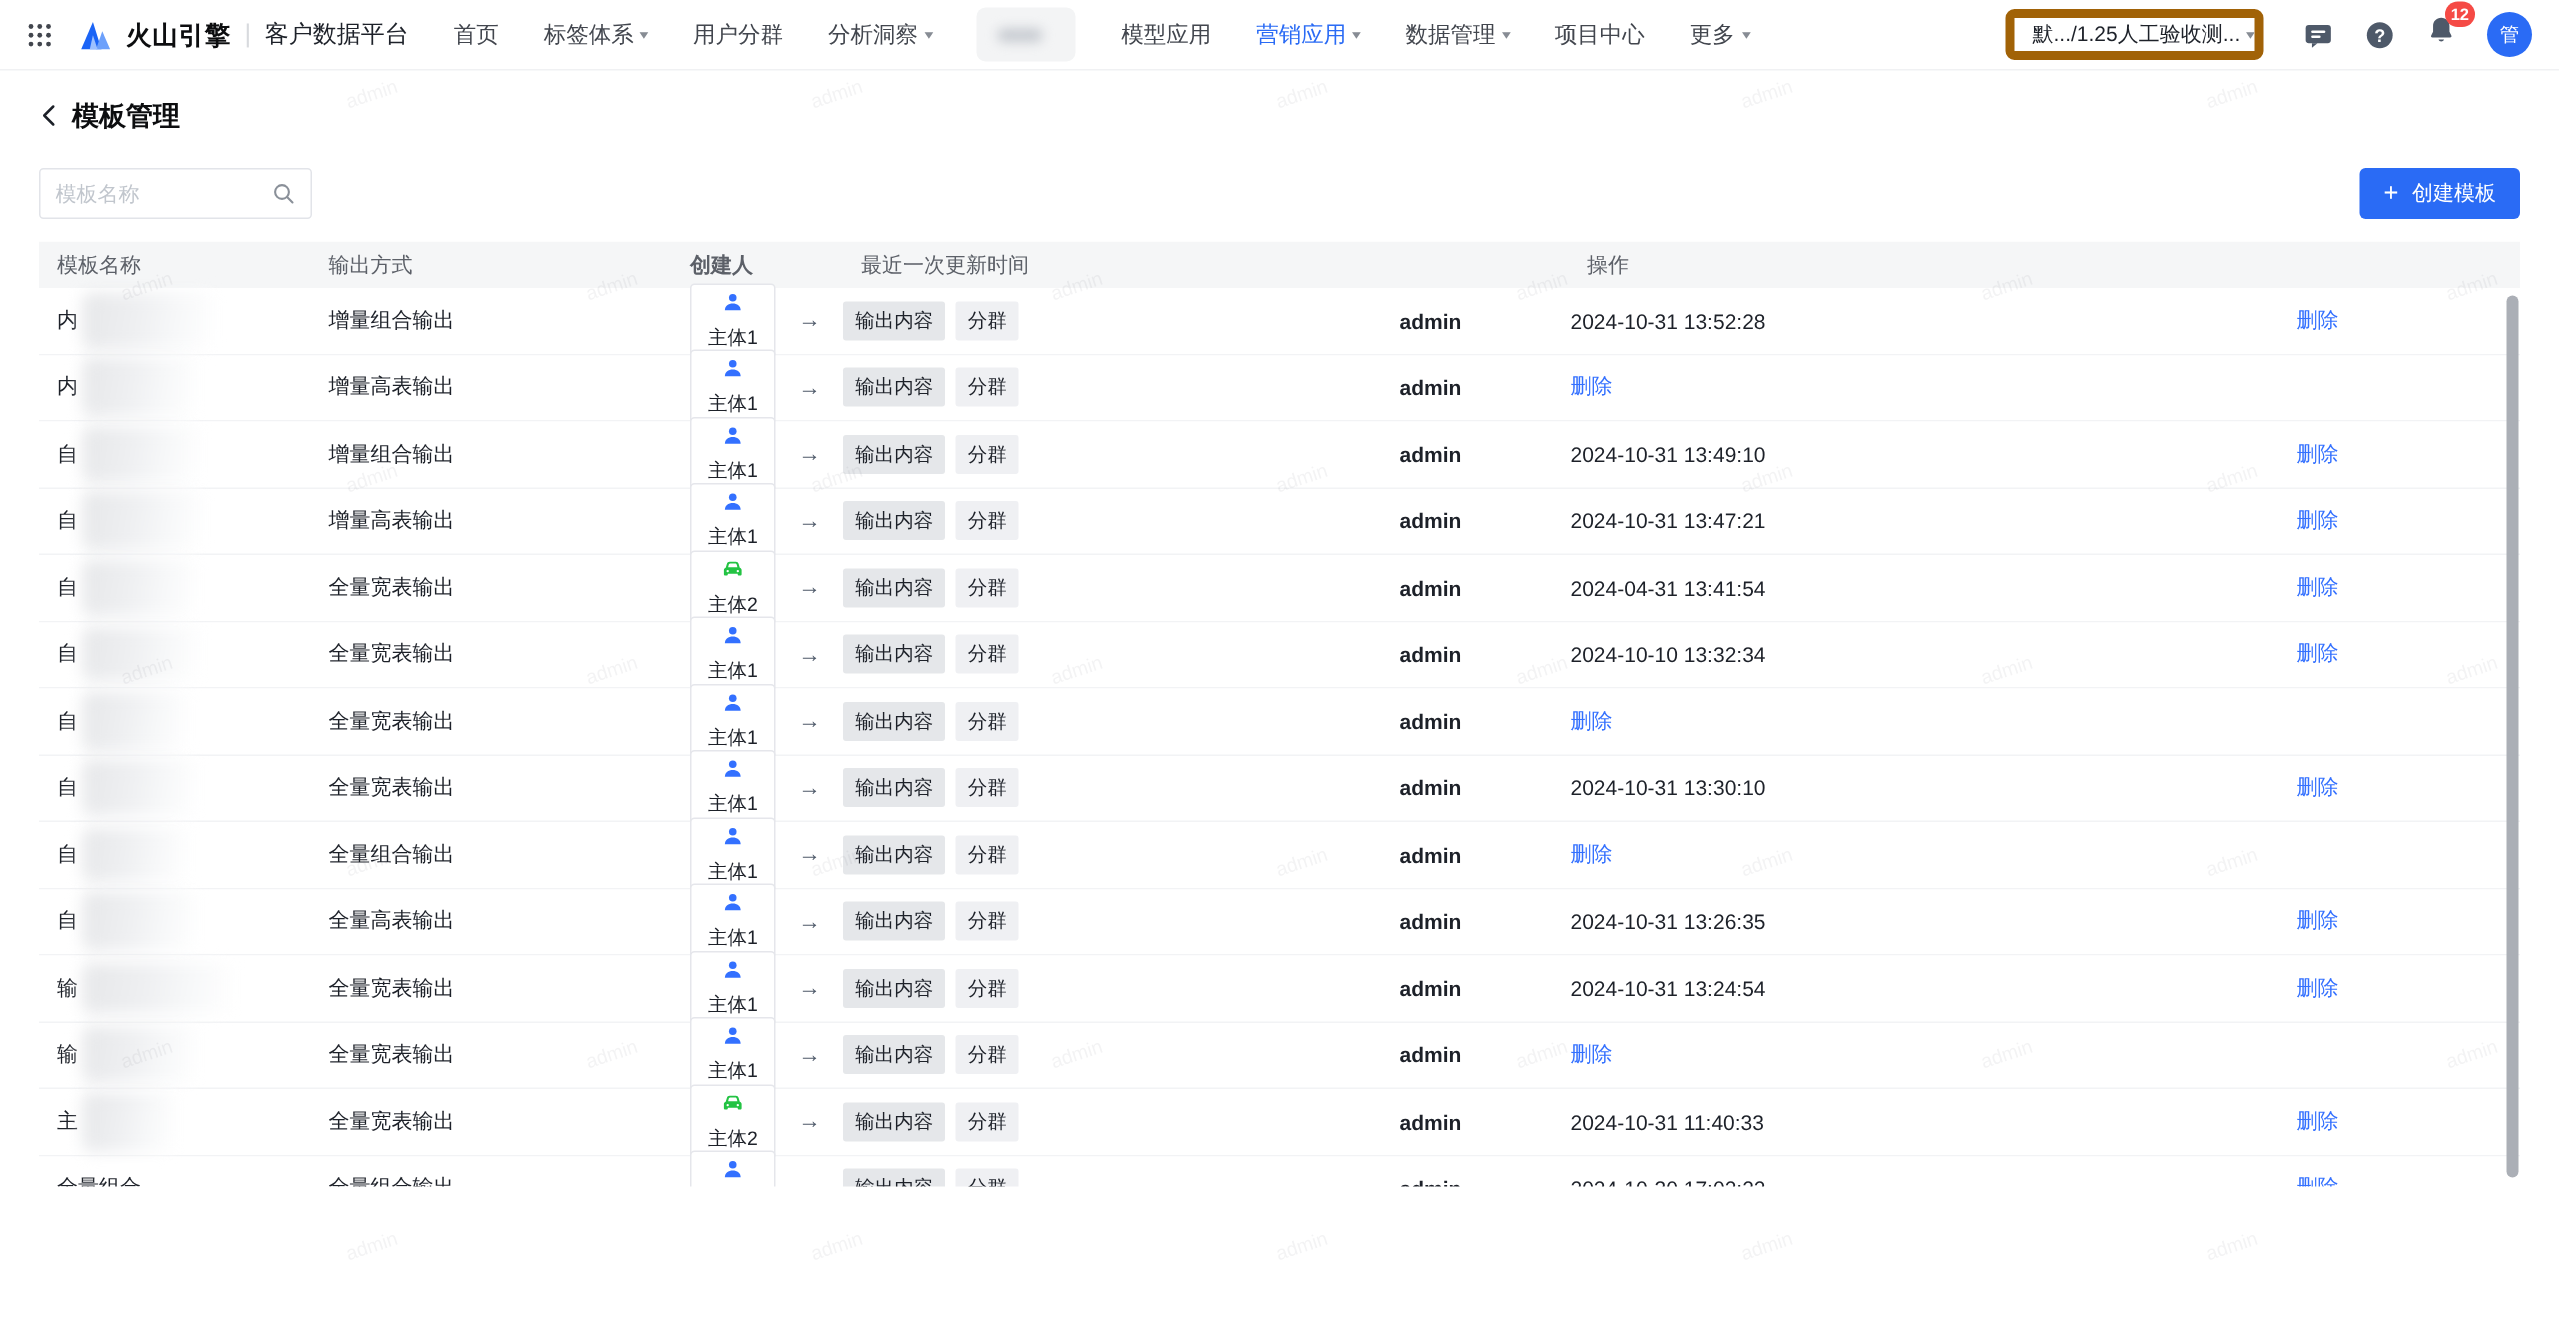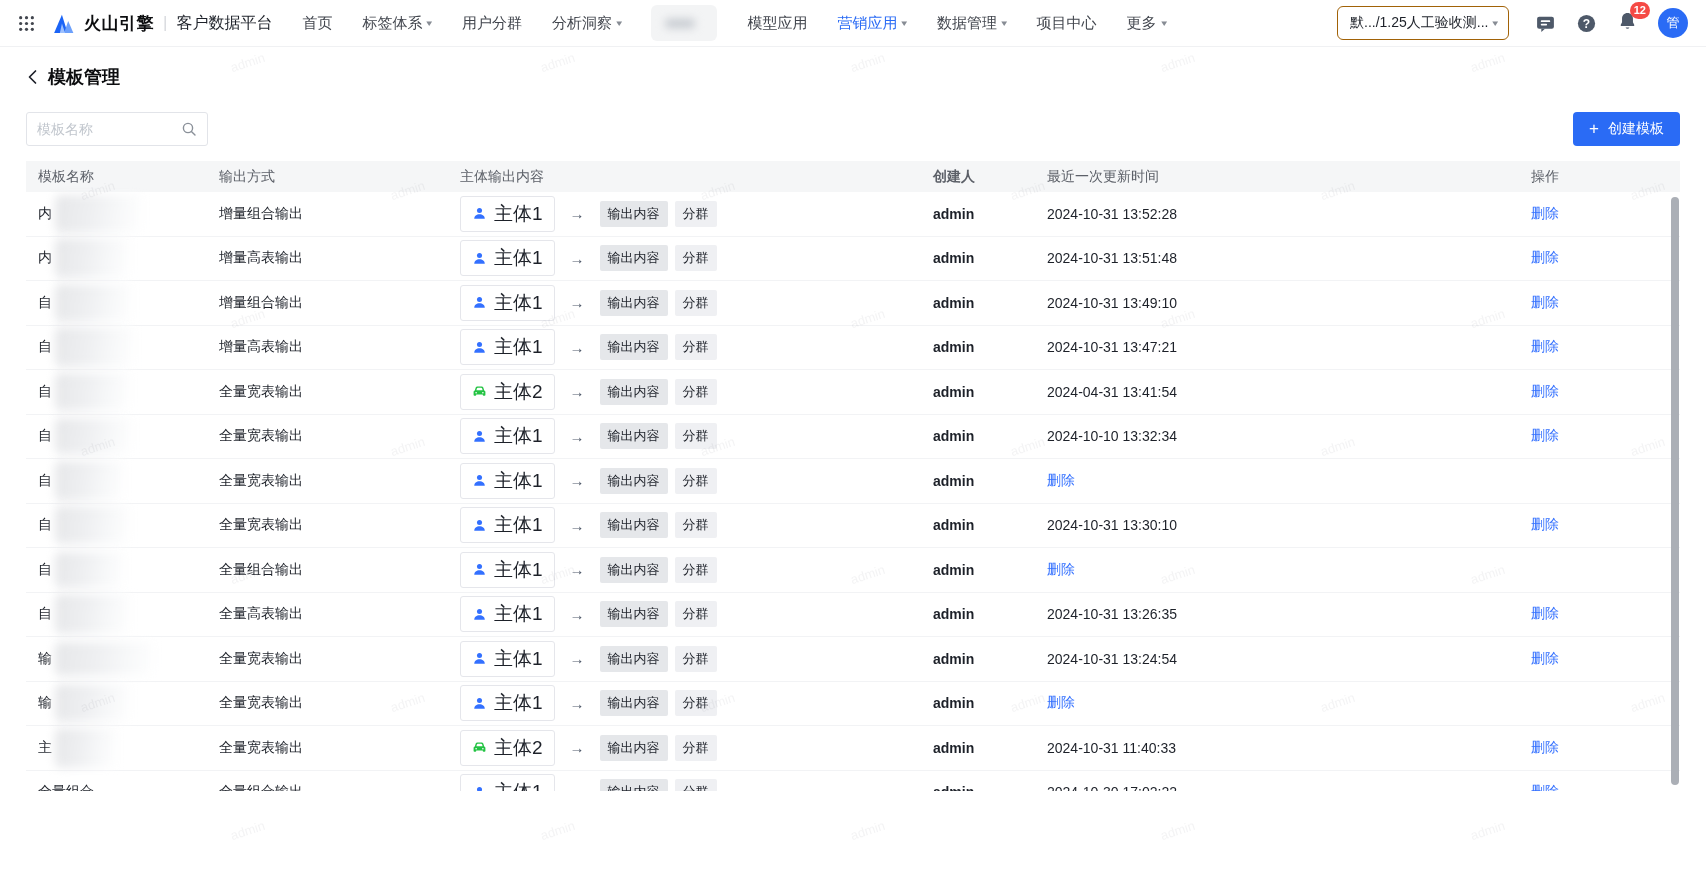--- a/index.html
+++ b/index.html
@@ -21,21 +21,21 @@
   .product { font-size:16px; color:#1d2129; }
 
   nav { display:flex; align-items:center; gap:30px; margin-left:30px; }
   .nav-item { display:flex; align-items:center; font-size:15px; color:#42464e; cursor:pointer; white-space:nowrap; }
   .nav-item.active .nav-label { color:var(--accent); font-weight:500; }
   .caret { font-size:9px; color:#878c94; margin-left:5px; transform:scaleX(1.3); }
   .nav-item.blurred { width:66px; height:36px; background:#f3f4f5; border-radius:6px; position:relative; }
   .nav-blob { position:absolute; left:14px; top:14px; width:30px; height:9px; background:#c6cad0; border-radius:4px; filter:blur(4px); }
 
   .topbar-right { margin-left:auto; display:flex; align-items:center; gap:20px; }
-  .workspace-select { width:172px; height:34px; border:1px solid #a16207; border-radius:6px;
+  .workspace-select { width:172px; height:34px; border:6px solid #a16207; border-radius:6px;
     display:flex; align-items:center; justify-content:space-between; padding:0 10px 0 12px;
     font-size:14px; color:#1d2129; cursor:pointer; margin-right:6px; white-space:nowrap; overflow:hidden; }
   .tb-icon { width:21px; height:21px; cursor:pointer; flex-shrink:0; }
   .bell-wrap { position:relative; cursor:pointer; }
   .badge { position:absolute; top:-9px; right:-12px; min-width:17px; height:17px; padding:0 4px;
     background:var(--badge); color:#fff; font-size:11px; border-radius:9px;
     display:flex; align-items:center; justify-content:center; font-weight:600; }
   .avatar { width:30px; height:30px; border-radius:50%; background:var(--accent); color:#fff;
     font-size:13px; display:flex; align-items:center; justify-content:center; cursor:pointer; }
 
@@ -69,21 +69,21 @@
   .col-creator { width:114px;font-weight:bold; }
   .col-time    { width:484px; }
   .col-action  { flex:1; }
 
   .name-prefix { white-space:nowrap; }
   .name-blob { display:inline-block; margin-left:3px; border-radius:6px; flex-shrink:0;
     background:linear-gradient(100deg,#e6e7e9 0%,#eeeff1 40%,#f7f8f9 70%,#ffffff 100%);
     filter:blur(5px); }
 
   .subject-pill { display:inline-flex; align-items:center; gap:7px; border:1px solid #e5e6eb;
-    border-radius:3px; padding:4px 11px; background:#fff; font-size:19px; color:#1d2129; }
+    border-radius:3px; padding:4px 11px; background:#fff; font-size:13px; color:#1d2129;flex-direction:column; }
   .subject-pill svg { width:15px; height:15px; }
   .arrow { margin:0 15px; color:#4e5969; font-size:15px; }
   .tag { padding:4px 8px; font-size:13px; border-radius:2px; color:#1d2129; white-space:nowrap; }
   .tag-a { background:#e5e7ea; margin-right:7px; }
   .tag-b { background:#eff0f3; }
 
   .del-link { color:var(--link); cursor:pointer; text-decoration:none; }
 
   .scroll-thumb { position:absolute; right:1px; top:36px; width:8px; height:588px;
     background:#abafb6; border-radius:4px; }
@@ -252,21 +252,20 @@
     <button class="create-btn">
       <span class="plus">+</span>
       <span>创建模板</span>
     </button>
   </div>
 
   <div class="table-wrap">
     <div class="thead">
       <div class="th col-name">模板名称</div>
       <div class="th col-output">输出方式</div>
-      <div class="th col-subject">主体输出内容</div>
       <div class="th col-creator">创建人</div>
       <div class="th col-time">最近一次更新时间</div>
       <div class="th col-action">操作</div>
     </div>
     <div id="tbody">
         <div class="tr">
     <div class="td col-name">
       <span class="name-prefix">内</span>
       <span class="name-blob" style="width: 88px; height: 38px;"></span>
     </div>
@@ -303,21 +302,20 @@
           <path d="M2.4 13.6c0-3.1 2.5-4.8 5.6-4.8s5.6 1.7 5.6 4.8z" fill="#3370ff"></path>
         </svg>
 
         <span class="subject-label">主体1</span>
       </span>
       <span class="arrow">→</span>
       <span class="tag tag-a">输出内容</span>
       <span class="tag tag-b">分群</span>
     </div>
     <div class="td col-creator">admin</div>
-    <div class="td col-time">2024-10-31 13:51:48</div>
     <div class="td col-action">
       <a class="del-link">删除</a>
     </div>
   </div>
         <div class="tr">
     <div class="td col-name">
       <span class="name-prefix">自</span>
       <span class="name-blob" style="width: 78px; height: 38px;"></span>
     </div>
     <div class="td col-output">增量组合输出</div>

